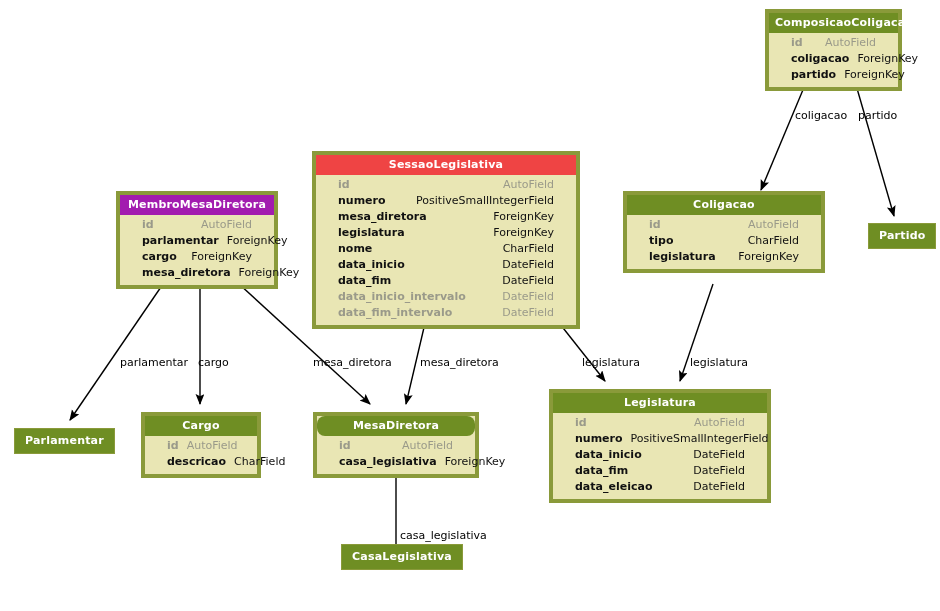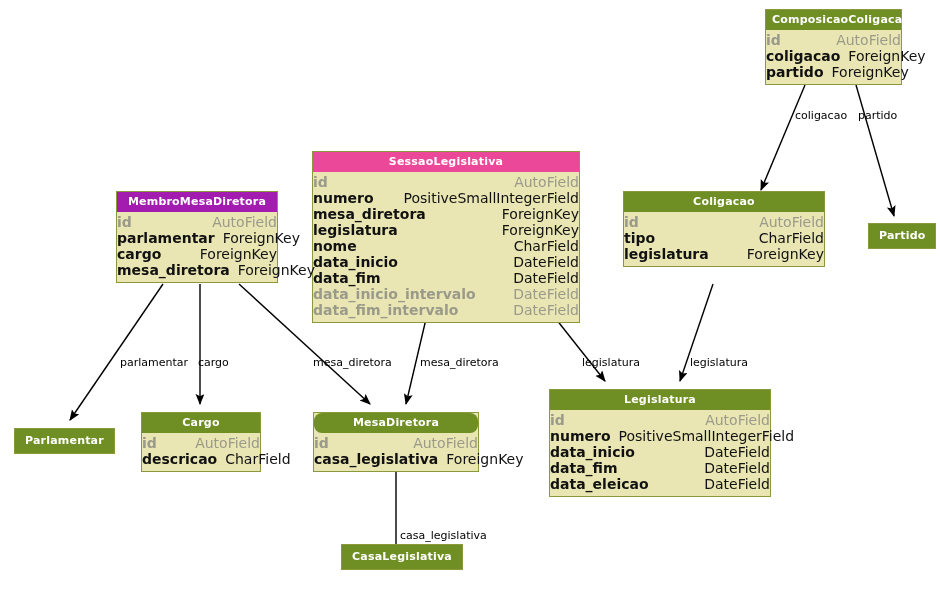--- a/index.html
+++ b/index.html
@@ -23,43 +23,43 @@
   }
   #edge-layer {
     position: absolute;
     left: 0; top: 0;
     width: 940px;
     height: 611px;
     pointer-events: none;
   }
   .entity {
     position: absolute;
-    border: 1px solid #f97316;
+    border: 4px solid #f97316;
     background: #e9e6b4;
     box-sizing: border-box;
   }
   .entity-title {
     background: #6f8e23;
     color: #ffffff;
     font-weight: bold;
     font-size: 11px;
     text-align: center;
     padding: 3px 6px 4px 6px;
     line-height: 13px;
     letter-spacing: 0.2px;
     white-space: nowrap;
   }
   .fields {
     padding: 2px 0 4px 0;
   }
   .field-row {
     display: flex;
-    font-size: 14px;
+    font-size: 11px;
     line-height: 16px;
-    padding: 0 0;
+    padding: 0 22px;
     white-space: nowrap;
   }
   .field-name {
     font-weight: bold;
     color: #111111;
     padding-right: 8px;
   }
   .field-type {
     font-weight: normal;
     color: #111111;
@@ -128,21 +128,21 @@
             <span class="field-name">coligacao</span>
             <span class="field-type">ForeignKey</span>
           </div>
           <div class="field-row">
             <span class="field-name">partido</span>
             <span class="field-type">ForeignKey</span>
           </div>
         </div>
       </div>
       <div class="entity" style="left: 312px; top: 151px; width: 268px; border-color: rgb(138, 154, 58); background: rgb(233, 230, 180);">
-        <div class="entity-title" style="background: #ec4899; color: rgb(255, 255, 255);">SessaoLegislativa</div>
+        <div class="entity-title" style="background: #ef4444; color: rgb(255, 255, 255);">SessaoLegislativa</div>
         <div class="fields">
           <div class="field-row muted">
             <span class="field-name">id</span>
             <span class="field-type">AutoField</span>
           </div>
           <div class="field-row">
             <span class="field-name">numero</span>
             <span class="field-type">PositiveSmallIntegerField</span>
           </div>
           <div class="field-row">

